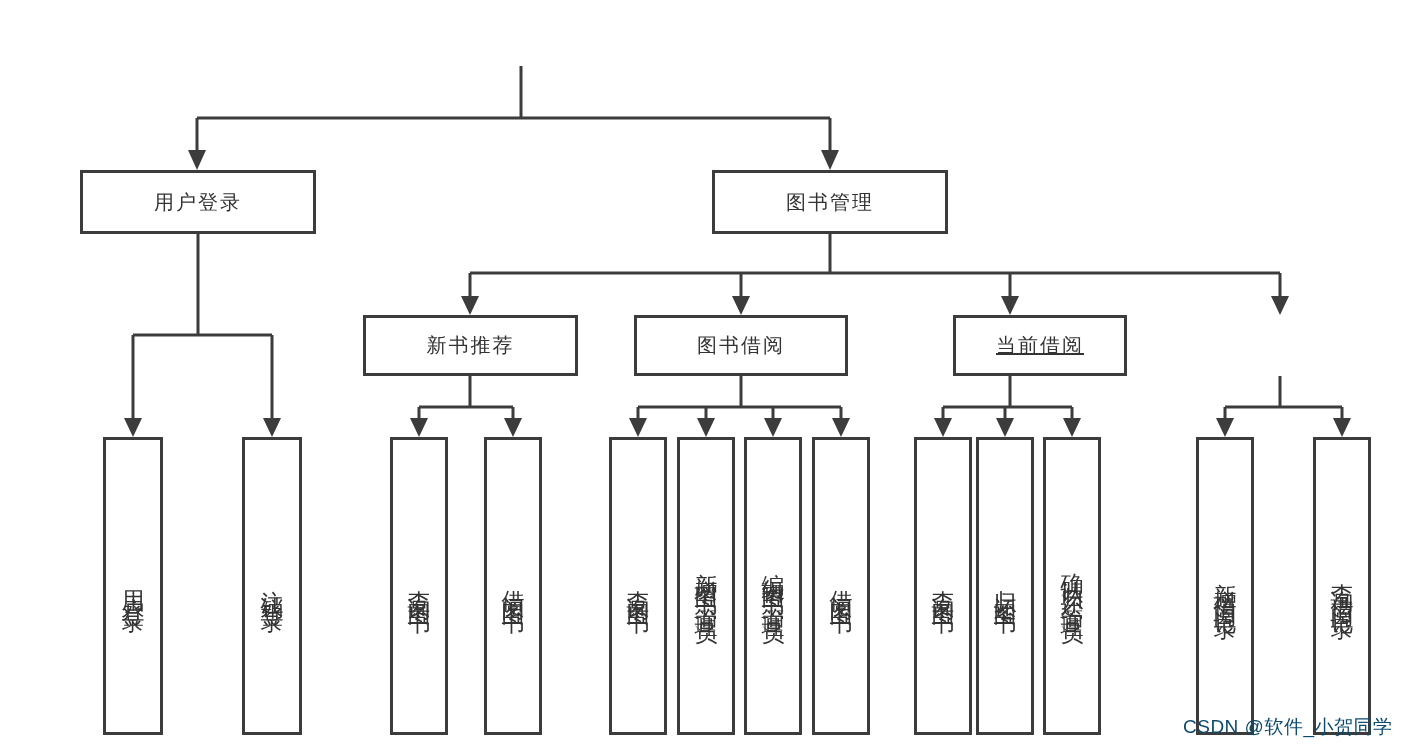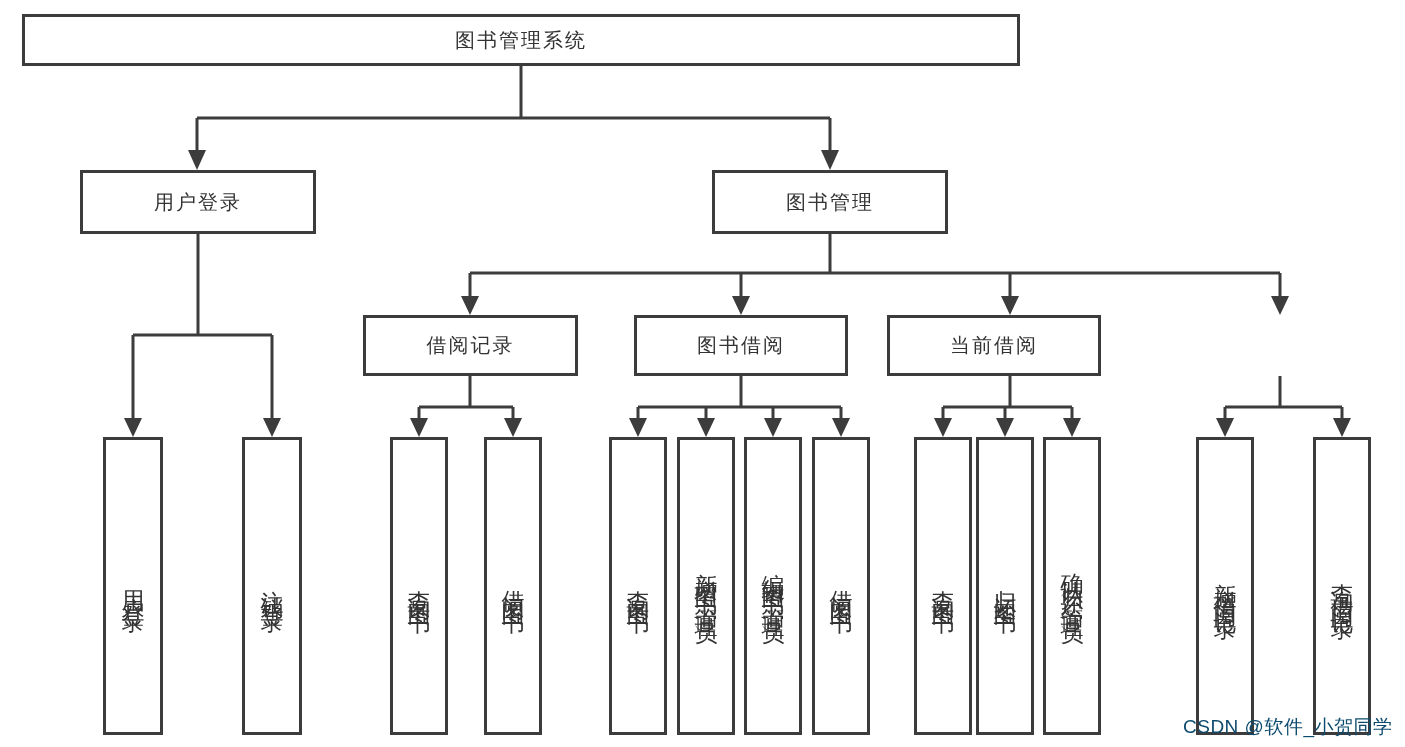--- a/index.html
+++ b/index.html
@@ -101,38 +101,35 @@
                              M697 418 L715 418 L706 437 Z
                              M764 418 L782 418 L773 437 Z
                              M832 418 L850 418 L841 437 Z
                              M934 418 L952 418 L943 437 Z
                              M996 418 L1014 418 L1005 437 Z
                              M1063 418 L1081 418 L1072 437 Z
                              M1216 418 L1234 418 L1225 437 Z
                              M1333 418 L1351 418 L1342 437 Z"></path>
   </svg>
 
-  <div class="hnode" style="left:22px; top:14px; width:998px; height:52px;">
-    <span>图书管理系统</span>
-  </div>
 
   <div class="hnode" style="left:80px; top:170px; width:236px; height:64px;">
     <span>用户登录</span>
   </div>
   <div class="hnode" style="left:712px; top:170px; width:236px; height:64px;">
     <span>图书管理</span>
   </div>
 
   <div class="hnode" style="left:363px; top:315px; width:215px; height:61px;">
-    <span>借阅记录</span>
+    <span>新书推荐</span>
   </div>
   <div class="hnode" style="left:634px; top:315px; width:214px; height:61px;">
     <span>图书借阅</span>
   </div>
-  <div class="hnode" style="left:887px; top:315px; width:214px; height:61px;">
+  <div class="hnode" style="left:953px; top:315px; width:174px; height:61px;text-decoration:underline;">
     <span>当前借阅</span>
   </div>
 
   <div class="vnode" style="left:103px; top:437px; width:60px; height:298px;">
     <span>用户登录</span>
   </div>
   <div class="vnode" style="left:242px; top:437px; width:60px; height:298px;">
     <span>注销登录</span>
   </div>
 

